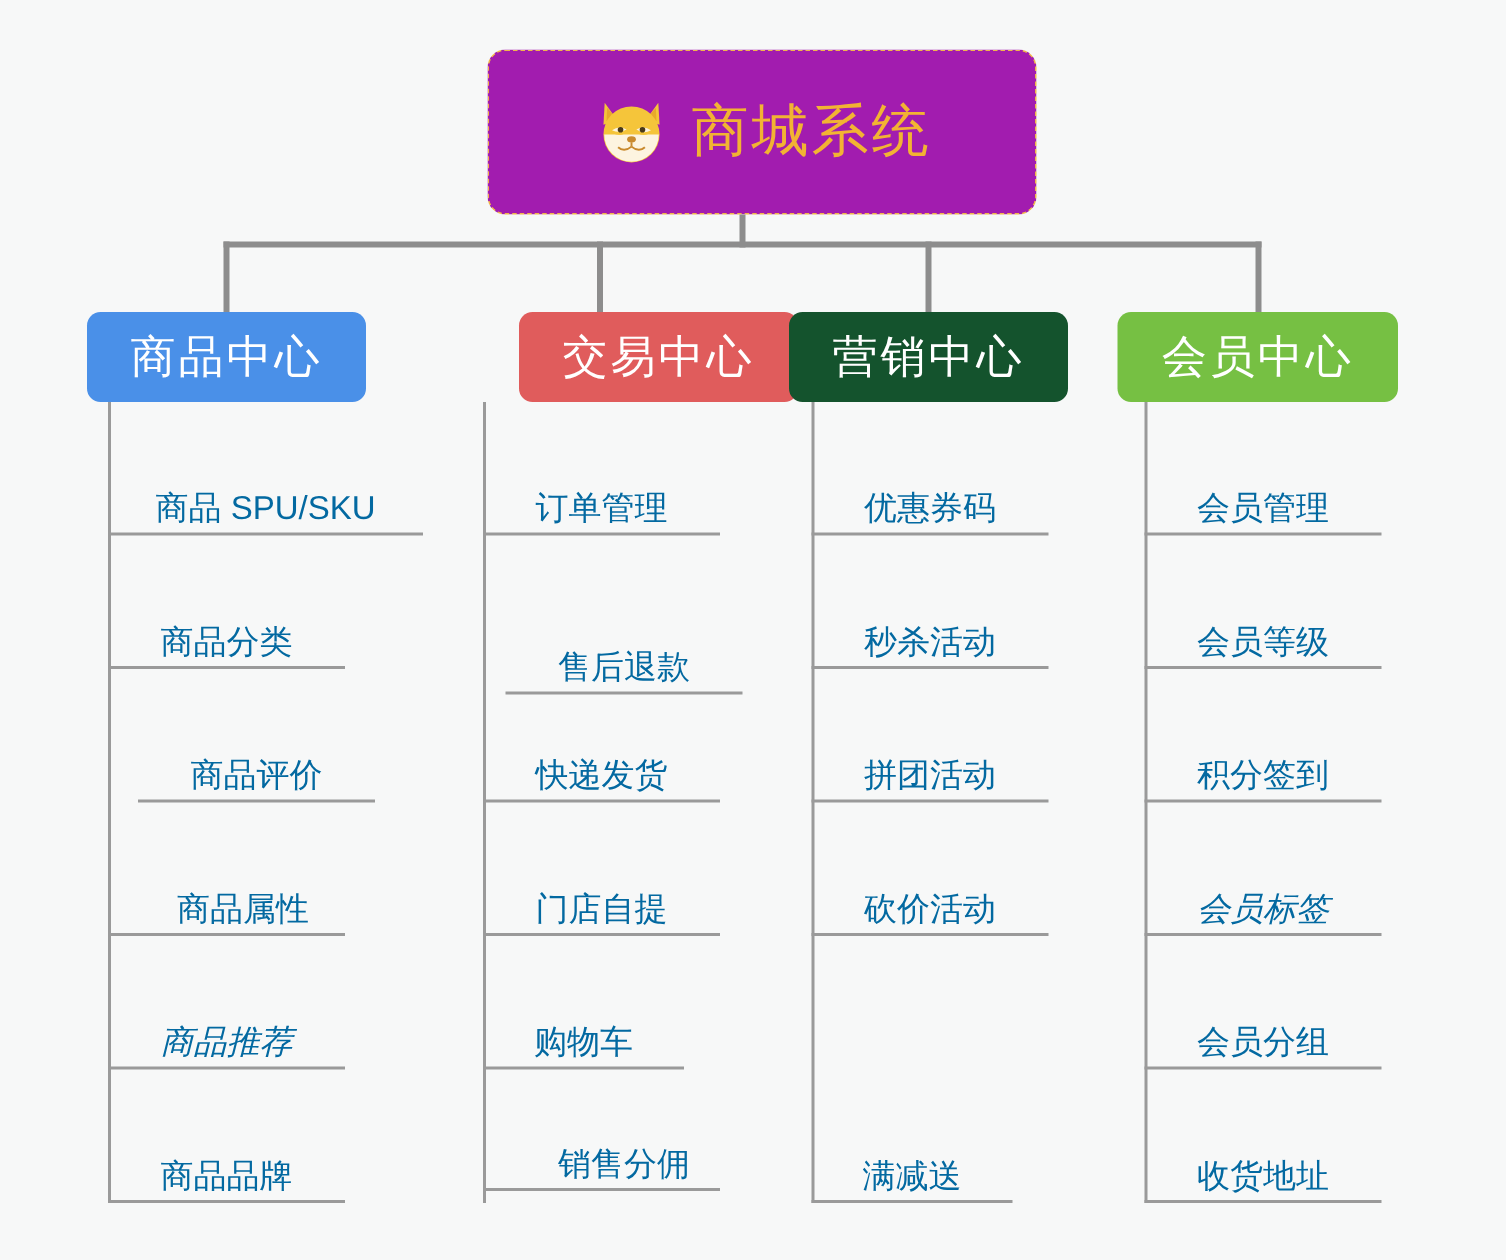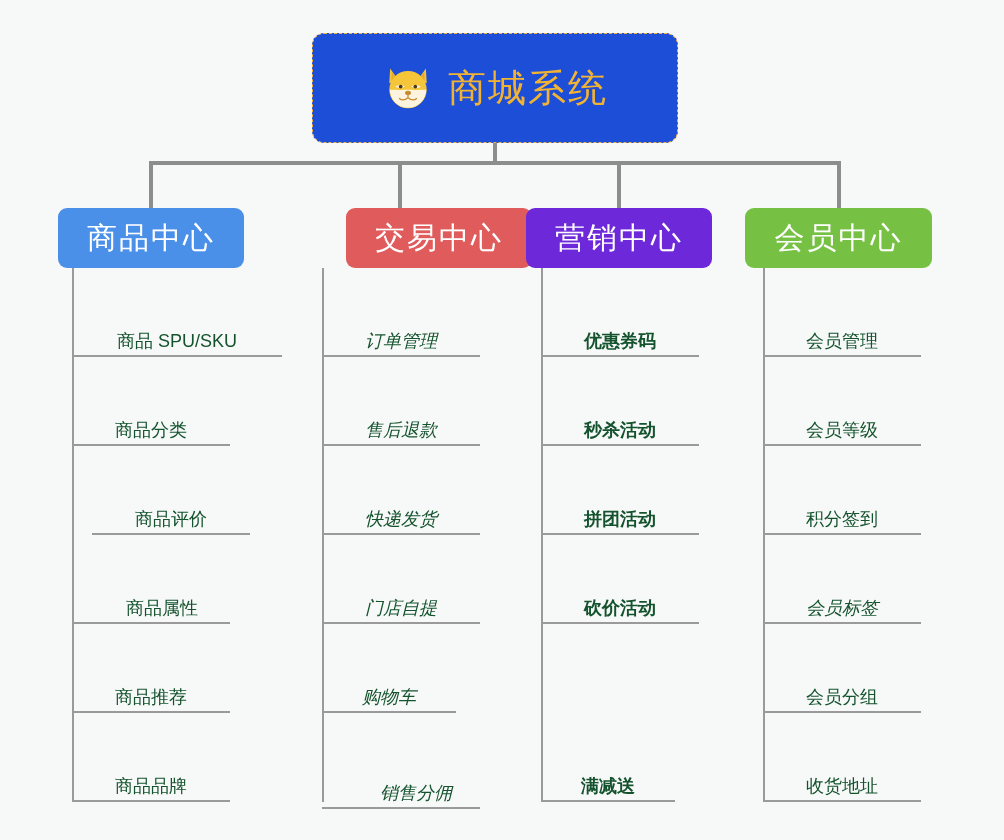--- a/index.html
+++ b/index.html
@@ -15,26 +15,26 @@
     position: relative;
   }
   #mindmap {
     position: absolute;
     inset: 0;
   }
 
   
   .root-node {
     position: absolute;
-    left: 312px;
+    left: 325px;
     top: 33px;
     width: 366px;
     height: 110px;
     box-sizing: border-box;
-    background: #1d4ed8;
+    background: #a21caf;
     border: 1.5px dashed #f0b54a;
     border-radius: 12px;
     display: flex;
     align-items: center;
     justify-content: center;
     gap: 14px;
   }
   .root-emoji {
     width: 52px;
     height: 52px;
@@ -89,22 +89,22 @@
     left: 0;
     height: 89px;
     box-sizing: border-box;
     display: flex;
     align-items: flex-end;
     justify-content: center;
     border-bottom: 2px solid #9a9a9a;
     padding: 0 14px 3px 14px;
   }
   .leaf-label {
-    font-size: 18px;
-    color: #14532d;
+    font-size: 22px;
+    color: #0369a1;
     line-height: 1.25;
     white-space: nowrap;
   }
 </style>
 </head>
 <body>
 
 <div id="mindmap">
 
   <div class="root-node">
@@ -151,55 +151,55 @@
         </div>
         <div class="leaf" style="top: 89px; width: 158px; border-bottom-color: rgb(154, 154, 154);">
           <span class="leaf-label">商品分类</span>
         </div>
         <div class="leaf" style="top: 178px; width: 158px; border-bottom-color: rgb(154, 154, 154); margin-left: 20px;">
           <span class="leaf-label">商品评价</span>
         </div>
         <div class="leaf" style="top: 267px; width: 158px; border-bottom-color: rgb(154, 154, 154); padding-left: 36px;">
           <span class="leaf-label">商品属性</span>
         </div>
-        <div class="leaf" style="top: 356px; width: 158px; border-bottom-color: rgb(154, 154, 154);">
+        <div class="leaf" style="top: 356px; width: 158px; border-bottom-color: rgb(154, 154, 154); font-style: italic;">
           <span class="leaf-label">商品推荐</span>
         </div>
         <div class="leaf" style="top: 445px; width: 158px; border-bottom-color: rgb(154, 154, 154);">
           <span class="leaf-label">商品品牌</span>
         </div>
       </div>
       <div class="cat" style="left: 307px; top: 208px; width: 186px; background: rgb(224, 92, 92); margin-left: 39px;">
         <span>交易中心</span>
       </div>
-      <div class="branch" style="left: 322px; top: 268px; height: 534px; width: 260px; font-style: italic;">
+      <div class="branch" style="left: 322px; top: 268px; height: 534px; width: 260px;">
         <div class="spine" style="height: 534px; background: rgb(154, 154, 154);"></div>
         <div class="leaf" style="top: 0px; width: 158px; border-bottom-color: rgb(154, 154, 154);">
           <span class="leaf-label">订单管理</span>
         </div>
-        <div class="leaf" style="top: 89px; width: 158px; border-bottom-color: rgb(154, 154, 154);">
+        <div class="leaf" style="top: 106px; width: 158px; border-bottom-color: rgb(154, 154, 154); margin-left: 15px;">
           <span class="leaf-label">售后退款</span>
         </div>
         <div class="leaf" style="top: 178px; width: 158px; border-bottom-color: rgb(154, 154, 154);">
           <span class="leaf-label">快递发货</span>
         </div>
         <div class="leaf" style="top: 267px; width: 158px; border-bottom-color: rgb(154, 154, 154);">
           <span class="leaf-label">门店自提</span>
         </div>
         <div class="leaf" style="top: 356px; width: 134px; border-bottom-color: rgb(154, 154, 154);">
           <span class="leaf-label">购物车</span>
         </div>
-        <div class="leaf" style="top: 452px; width: 158px; border-bottom-color: rgb(154, 154, 154); padding-left: 44px;">
+        <div class="leaf" style="top: 437px; width: 158px; border-bottom-color: rgb(154, 154, 154); padding-left: 44px;">
           <span class="leaf-label">销售分佣</span>
         </div>
       </div>
-      <div class="cat" style="left: 526px; top: 208px; width: 186px; background: #6d28d9;">
+      <div class="cat" style="left: 526px; top: 208px; width: 186px; background: #14532d;">
         <span>营销中心</span>
       </div>
-      <div class="branch" style="left: 541px; top: 268px; height: 534px; width: 260px; font-weight: bold;">
+      <div class="branch" style="left: 541px; top: 268px; height: 534px; width: 260px;">
         <div class="spine" style="height: 534px; background: rgb(154, 154, 154);"></div>
         <div class="leaf" style="top: 0px; width: 158px; border-bottom-color: rgb(154, 154, 154);">
           <span class="leaf-label">优惠券码</span>
         </div>
         <div class="leaf" style="top: 89px; width: 158px; border-bottom-color: rgb(154, 154, 154);">
           <span class="leaf-label">秒杀活动</span>
         </div>
         <div class="leaf" style="top: 178px; width: 158px; border-bottom-color: rgb(154, 154, 154);">
           <span class="leaf-label">拼团活动</span>
         </div>

